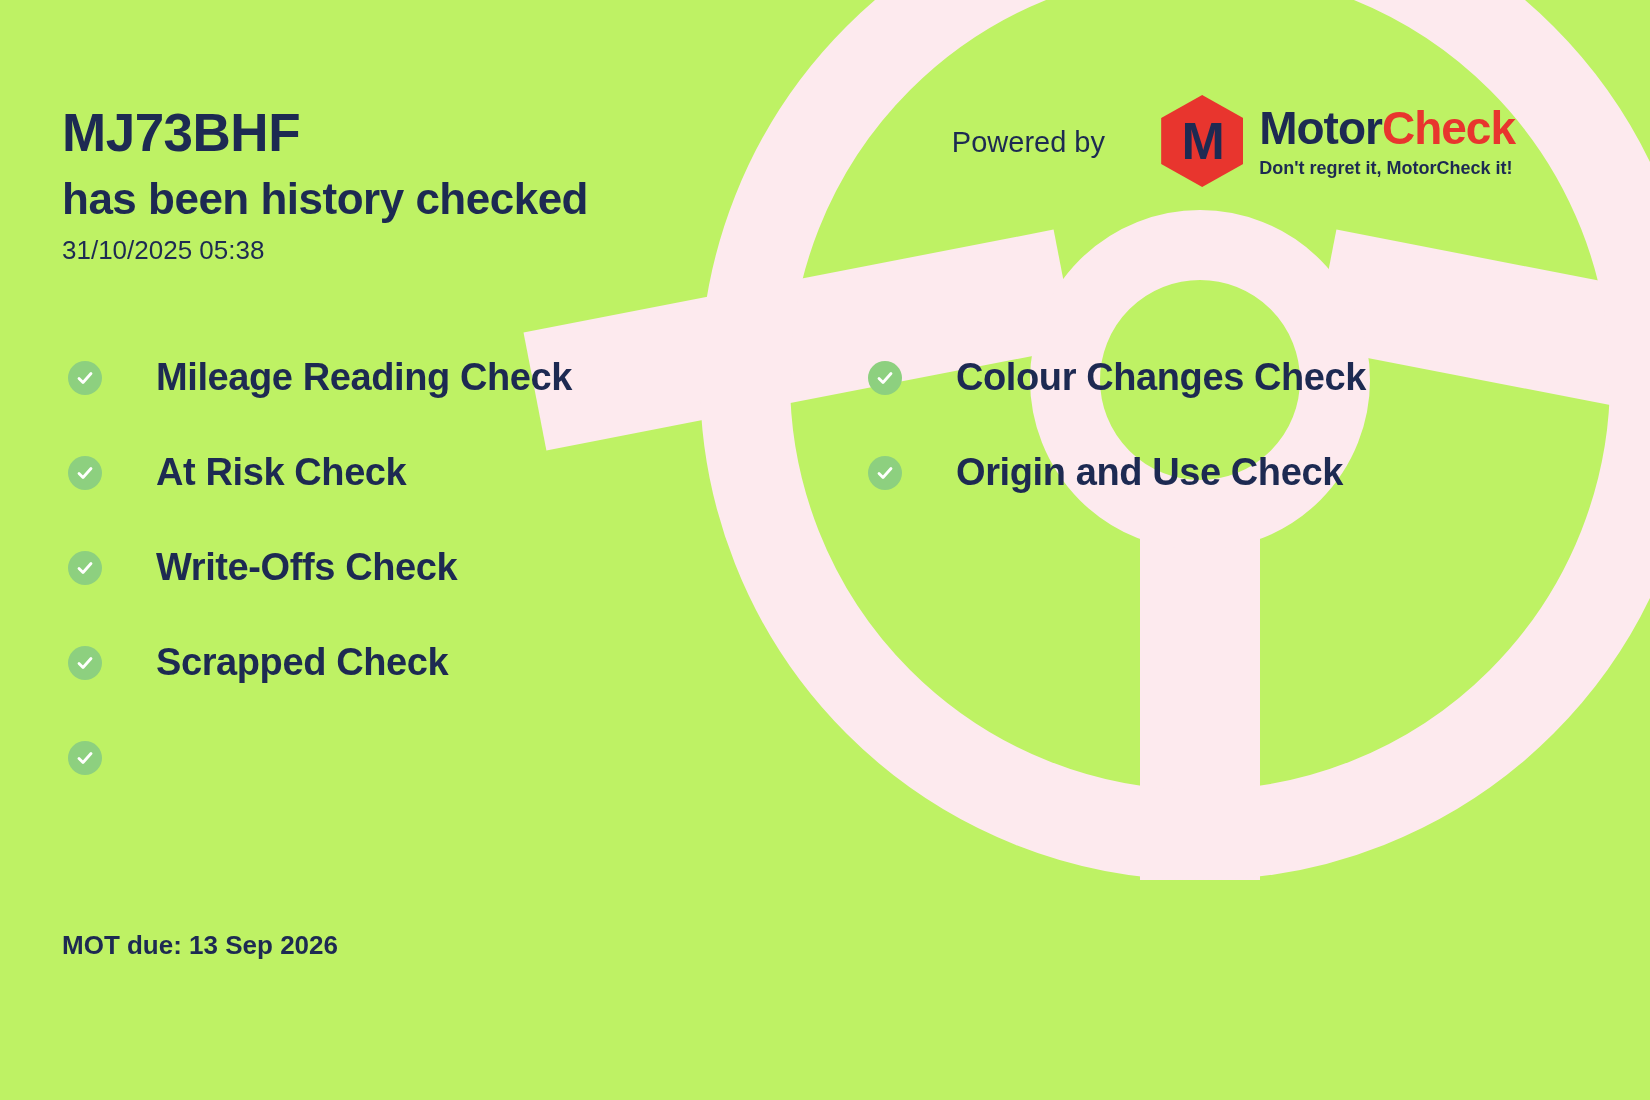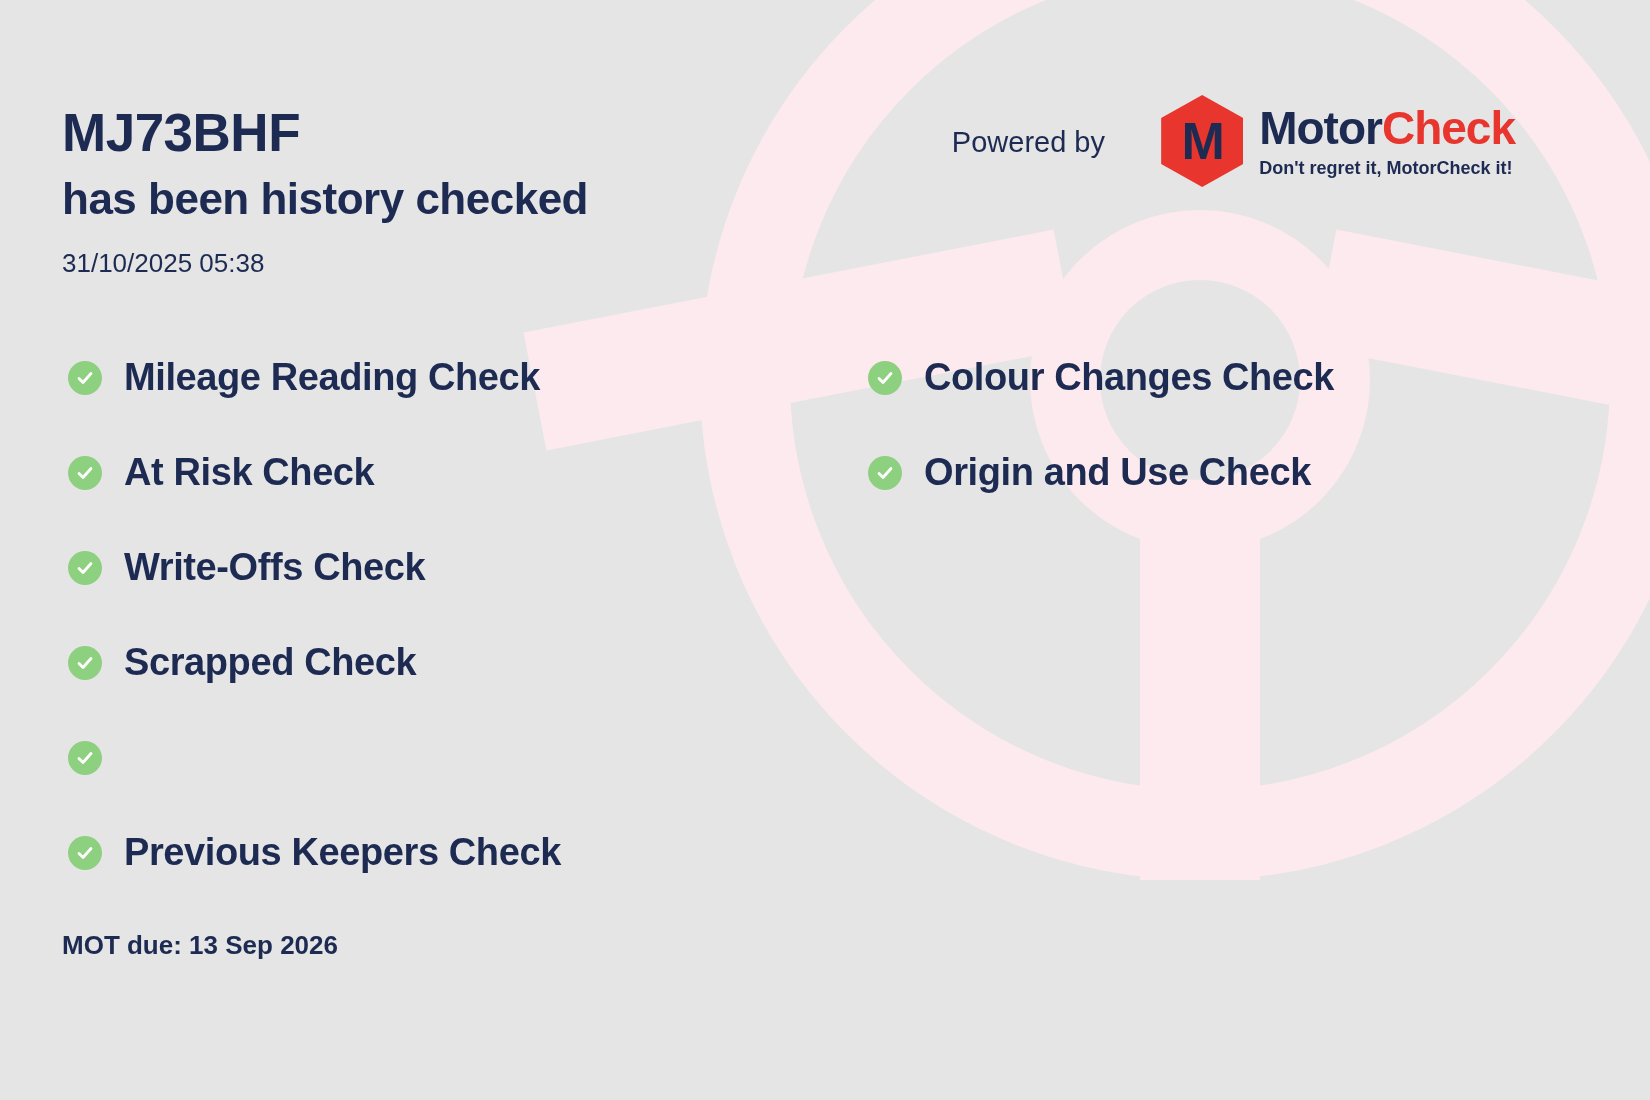--- a/index.html
+++ b/index.html
@@ -11,21 +11,21 @@
     height: 1100px;
     background: #ffffff;
     font-family: "Liberation Sans", sans-serif;
     overflow: hidden;
   }
   .card {
     position: relative;
     width: 1650px;
     height: 1100px;
     overflow: hidden;
-    background: #e5e5e5;
+    background: #bef264;
   }
 
   
   .wheel-wrap {
     position: absolute;
     top: -120px;
     right: -150px;
     width: 1100px;
     height: 1100px;
     pointer-events: none;
@@ -97,21 +97,21 @@
     top: 175px;
     font-size: 44px;
     font-weight: bold;
     color: #1d2a52;
     letter-spacing: -0.5px;
     line-height: 1.1;
   }
   .timestamp {
     position: absolute;
     left: 62px;
-    top: 248px;
+    top: 235px;
     font-size: 26px;
     color: #1d2a52;
     font-weight: 500;
   }
 
   
   .powered {
     position: absolute;
     right: 545px;
     top: 126px;
@@ -175,20 +175,21 @@
     position: absolute;
     top: 330px;
   }
   .col-left { left: 68px; }
   .col-right { left: 868px; }
 
   .check-row {
     display: flex;
     align-items: center;
     height: 95px;
+    gap: 32px;
   }
   .tick {
     width: 34px;
     height: 34px;
     border-radius: 50%;
     background: #8dd07f;
     display: flex;
     align-items: center;
     justify-content: center;
     flex: 0 0 auto;
@@ -278,28 +279,20 @@
         </span>
         <span class="check-label">Scrapped Check</span>
       </div>
       <div class="check-row">
         <span class="tick">
           <svg width="20" height="20" viewBox="0 0 20 20">
               <path d="M4 10.5 L8 14.5 L16 5.5" stroke="#ffffff" stroke-width="2.8" fill="none" stroke-linecap="round" stroke-linejoin="round"></path>
             </svg>
         </span>
       </div>
-      <div class="check-row">
-        <span class="tick">
-          <svg width="20" height="20" viewBox="0 0 20 20">
-              <path d="M4 10.5 L8 14.5 L16 5.5" stroke="#ffffff" stroke-width="2.8" fill="none" stroke-linecap="round" stroke-linejoin="round"></path>
-            </svg>
-        </span>
-        <span class="check-label">Previous Keepers Check</span>
-      </div>
     </div>
 
     <div class="col col-right">
       <div class="check-row">
         <span class="tick">
           <svg width="20" height="20" viewBox="0 0 20 20">
               <path d="M4 10.5 L8 14.5 L16 5.5" stroke="#ffffff" stroke-width="2.8" fill="none" stroke-linecap="round" stroke-linejoin="round"></path>
             </svg>
         </span>
         <span class="check-label">Colour Changes Check</span>

